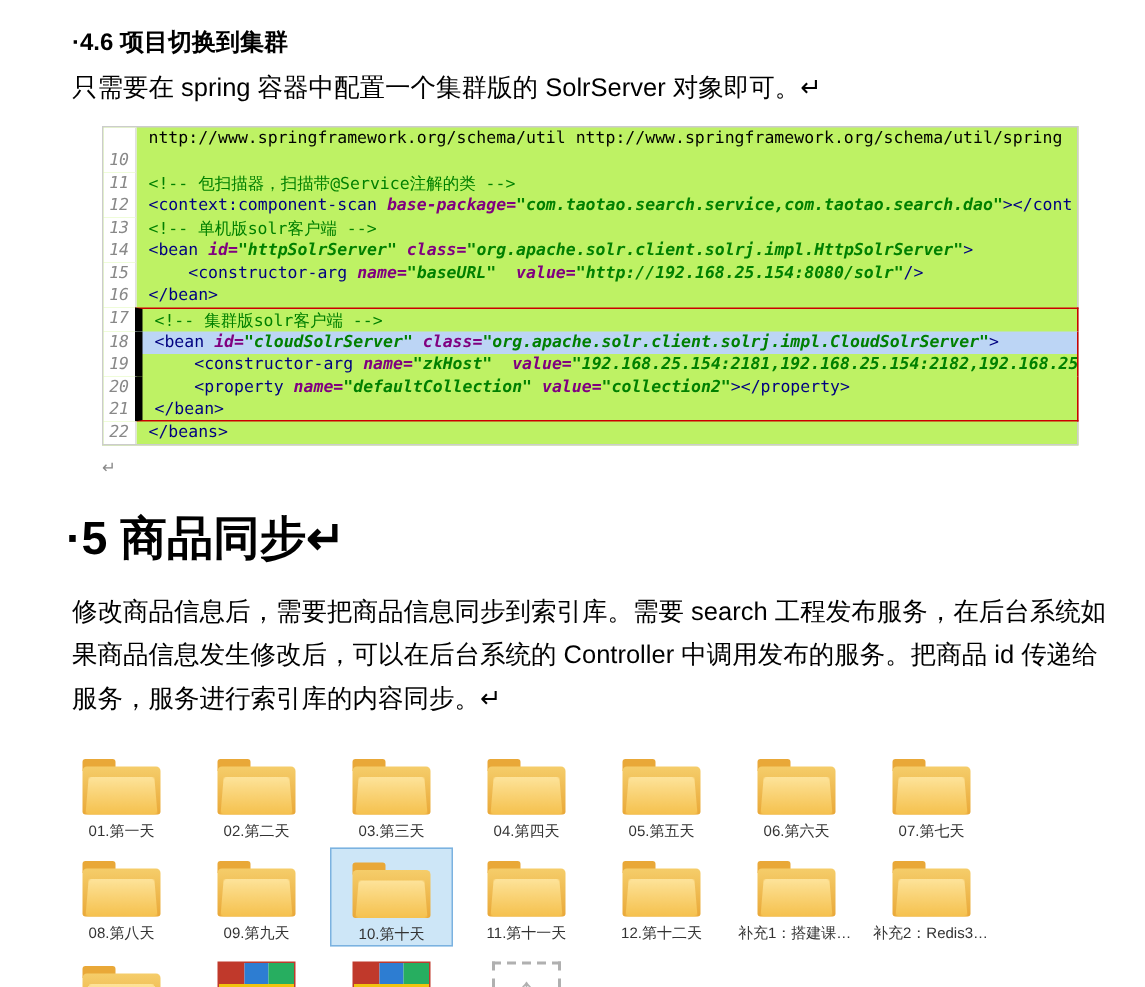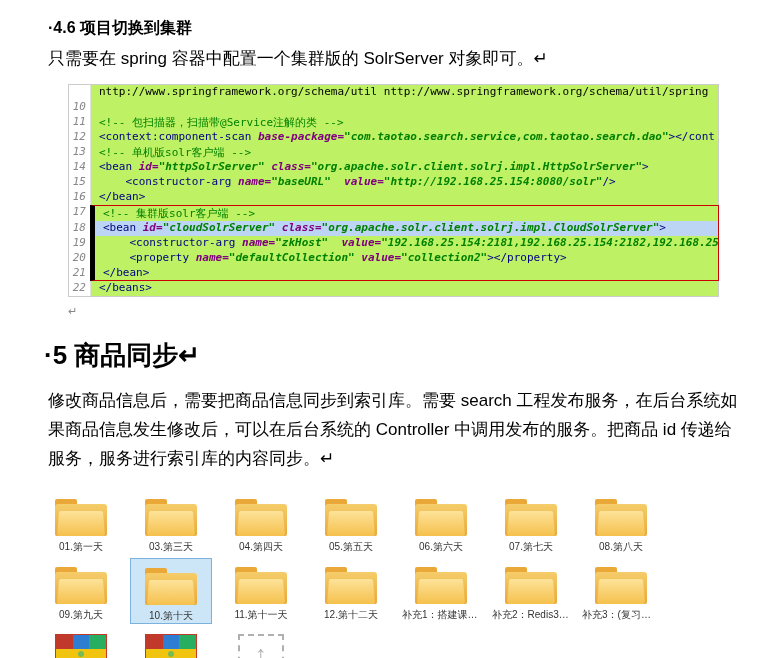--- a/index.html
+++ b/index.html
@@ -1,18 +1,18 @@
 <!DOCTYPE html>
 <html><head>
 <meta charset="utf-8">
 <style>
   * { margin: 0; padding: 0; box-sizing: border-box; }
   body { font-family: "Microsoft YaHei", SimSun, sans-serif; background: #fff; width: 763px; padding: 10px 20px; color: #000; }
   .heading-4 { font-size: 16px; font-weight: bold; margin: 8px 0 6px 28px; }
-  .heading-2 { font-size: 26px; font-weight: bold; margin: 20px 0 14px 24px; }
+  .heading-2 { font-size: 31px; font-weight: bold; margin: 20px 0 14px 24px; }
   .para { font-size: 17px; margin: 6px 0 10px 28px; line-height: 1.7; }
   .code-container { margin: 8px 24px 8px 48px; border: 1px solid #ccc; background: #bef264; font-family: Consolas, monospace; font-size: 11px; }
   .code-line { display: flex; min-height: 15px; }
   .gutter { width: 22px; background: #fff; color: #888; text-align: right; padding-right: 4px; font-style: italic; border-right: 1px solid #e0e0e0; }
   .line-content { flex: 1; padding-left: 8px; white-space: pre; overflow: hidden; }
   .sel { background: #bcd5f5; }
   .comment { color: #008000; }
   .tag { color: #000080; }
   .attr { color: #800080; font-style: italic; font-weight: bold; }
   .val { color: #008000; font-style: italic; font-weight: bold; }
@@ -113,20 +113,28 @@
         <div class="folder-front"></div>
       </div>
       <div class="file-label">01.第一天</div>
     </div>
     <div class="file-item">
       <div class="folder-icon">
         <div class="folder-tab"></div>
         <div class="folder-back"></div>
         <div class="folder-front"></div>
       </div>
+      <div class="file-label">02.第二天</div>
+    </div>
+    <div class="file-item">
+      <div class="folder-icon">
+        <div class="folder-tab"></div>
+        <div class="folder-back"></div>
+        <div class="folder-front"></div>
+      </div>
       <div class="file-label">03.第三天</div>
     </div>
     <div class="file-item">
       <div class="folder-icon">
         <div class="folder-tab"></div>
         <div class="folder-back"></div>
         <div class="folder-front"></div>
       </div>
       <div class="file-label">04.第四天</div>
     </div>

